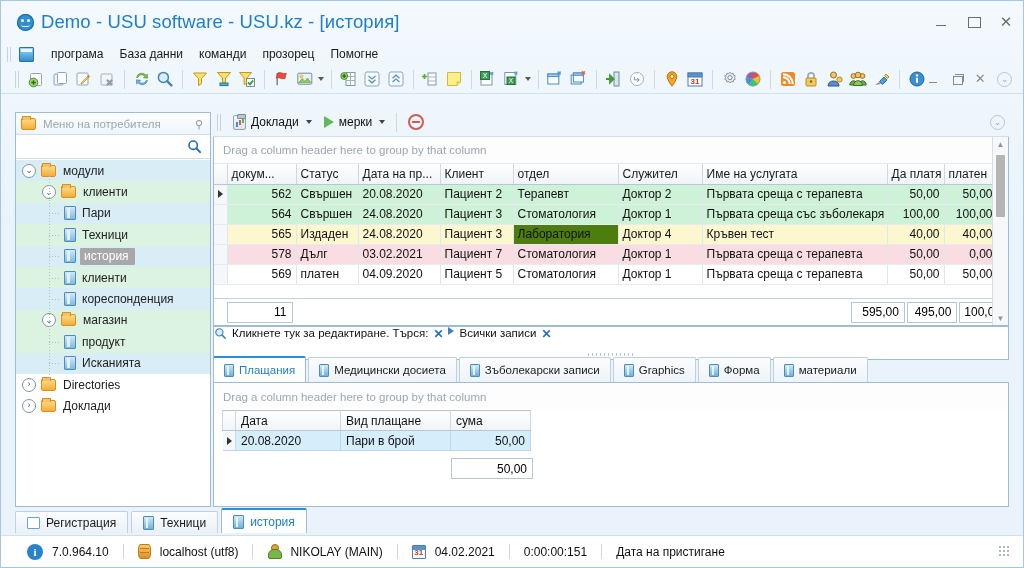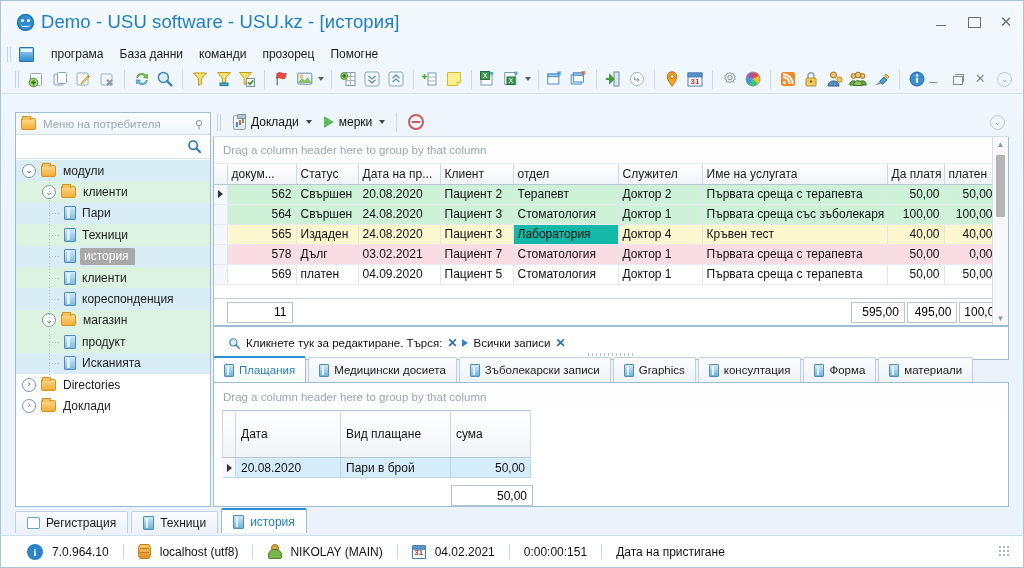--- a/index.html
+++ b/index.html
@@ -206,21 +206,21 @@
   #gridvscroll {
     position:absolute; right:0; top:0; bottom:0; width:16px;
     background:#f6f8fa; border-left:1px solid #d6dfe7;
   }
   .sb-arrow { height:14px; display:flex; align-items:center; justify-content:center; color:#8b99a5; font-size:8px; }
   .sb-thumb { position:absolute; left:3px; right:3px; top:18px; height:62px; background:#b5b5b5; border-radius:1px; }
 
   #filterbar {
     position:absolute; left:0; right:0; top:218px; height:34px;
     background:#fff; border:1px solid #9ebcd4;
-    display:flex; align-items:center; gap:5px; padding-left:14px; font-size:11.5px; color:#111;
+    display:flex; align-items:flex-start; gap:5px; padding-left:0; font-size:11.5px; color:#111;
   }
   .fx { color:#2a6fb5; font-weight:bold; cursor:default; font-size:12px; }
   .fplay { width:0;height:0;border-left:6px solid #3b82c4;border-top:4px solid transparent;border-bottom:4px solid transparent; }
 
   #splitdots {
     position:absolute; left:0; right:0; top:243px; height:7px;
     display:flex; align-items:center; justify-content:center;
   }
   #splitdots .d { width:46px;height:3px;
     background:repeating-linear-gradient(90deg,#b8c3cc 0 1px,transparent 1px 4px); }
@@ -247,21 +247,21 @@
   .tabico::after{content:"";position:absolute;left:2px;top:1px;width:2px;bottom:1px;background:#f0f9ff;opacity:.9;}
 
   #subpanel {
     position:absolute; left:0; right:0; top:275px; bottom:0;
     background:#fff; border:1px solid #9ebcd4; border-top:none;
   }
   table.sgrid { border-collapse:collapse; table-layout:fixed; font-size:12px; width:300px; }
   table.sgrid th {
     background:linear-gradient(180deg,#fefefe,#f0f4f8);
     border:1px solid #cdd8e1; border-top:1px solid #b9c7d3; border-bottom:1px solid #b9c7d3;
-    font-weight:normal; text-align:left; padding:16px 5px; height:20px; color:#111;
+    font-weight:normal; text-align:left; padding:2px 5px; height:20px; color:#111;
   }
   table.sgrid td {
     border-right:1px solid #bcd7e8; border-bottom:1px solid #bcd7e8;
     padding:2px 5px; height:20px; background:#d6eefb; color:#111;
   }
   table.sgrid td.ind { background:#f5f8fa; border-right:1px solid #cdd8e1; }
   #subfooter { margin-top:7px; display:flex; }
 
   
   #wintabs {
@@ -754,21 +754,21 @@
                   <td class="num" style="background: rgb(205, 242, 216);">100,00</td>
                   <td class="num" style="background: rgb(205, 242, 216);">100,00</td>
                   <td class="num" style="background: rgb(205, 242, 216);">0,00</td>
                 </tr>
                 <tr>
                   <td class="ind"></td>
                   <td class="num" style="background: rgb(252, 247, 207);">565</td>
                   <td class="" style="background: rgb(252, 247, 207);">Издаден</td>
                   <td class="" style="background: rgb(252, 247, 207);">24.08.2020</td>
                   <td class="" style="background: rgb(252, 247, 207);">Пациент 3</td>
-                  <td class="" style="background: #14b8a6;">Лаборатория</td>
+                  <td class="" style="background: #4d7c0f;">Лаборатория</td>
                   <td class="" style="background: rgb(252, 247, 207);">Доктор 4</td>
                   <td class="" style="background: rgb(252, 247, 207);">Кръвен тест</td>
                   <td class="num" style="background: rgb(252, 247, 207);">40,00</td>
                   <td class="num" style="background: rgb(252, 247, 207);">40,00</td>
                   <td class="num" style="background: rgb(252, 247, 207);">0,00</td>
                 </tr>
                 <tr>
                   <td class="ind"></td>
                   <td class="num" style="background: rgb(250, 221, 227);">578</td>
                   <td class="" style="background: rgb(250, 221, 227);">Дълг</td>
@@ -839,24 +839,20 @@
           <div class="tab">
             <span class="tabico"></span>
             <span>Зъболекарски записи</span>
           </div>
           <div class="tab">
             <span class="tabico"></span>
             <span>Graphics</span>
           </div>
           <div class="tab">
             <span class="tabico"></span>
-            <span>консултация</span>
-          </div>
-          <div class="tab">
-            <span class="tabico"></span>
             <span>Форма</span>
           </div>
           <div class="tab">
             <span class="tabico"></span>
             <span>материали</span>
           </div>
         </div>
 
       <div id="subpanel">
         <div class="groupbar" style="border-bottom:none;">Drag a column header here to group by that column</div>

